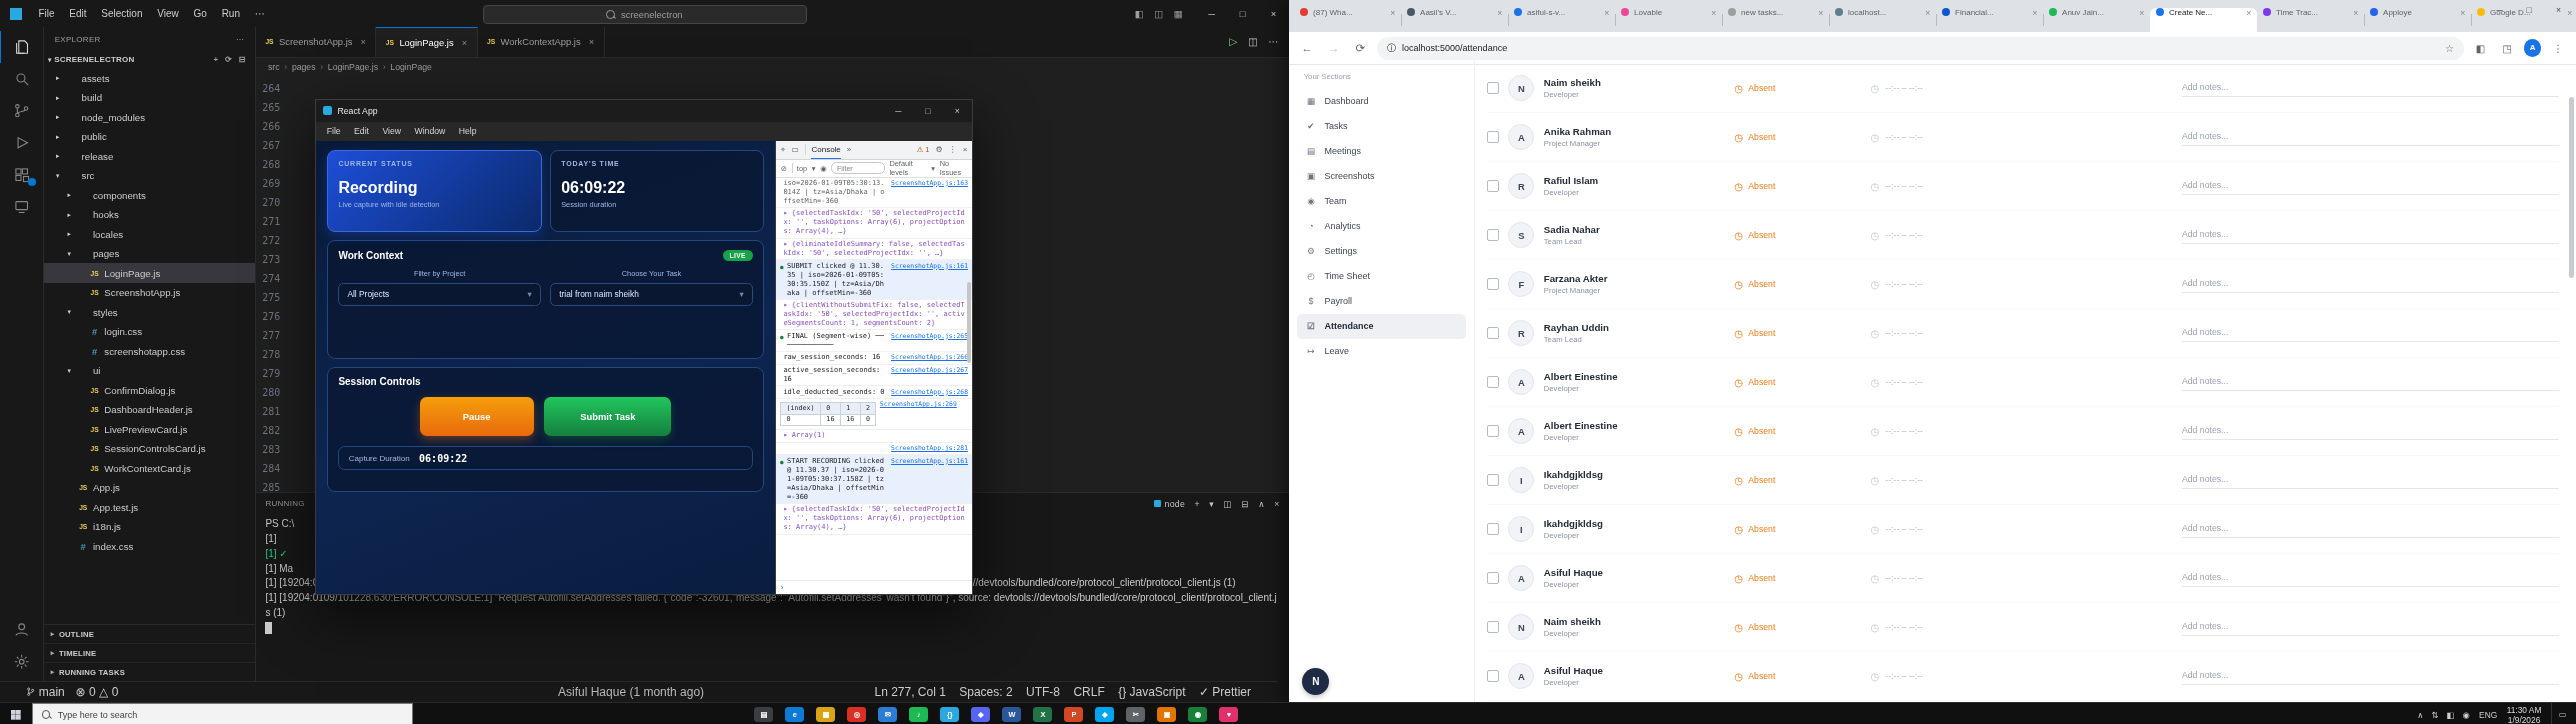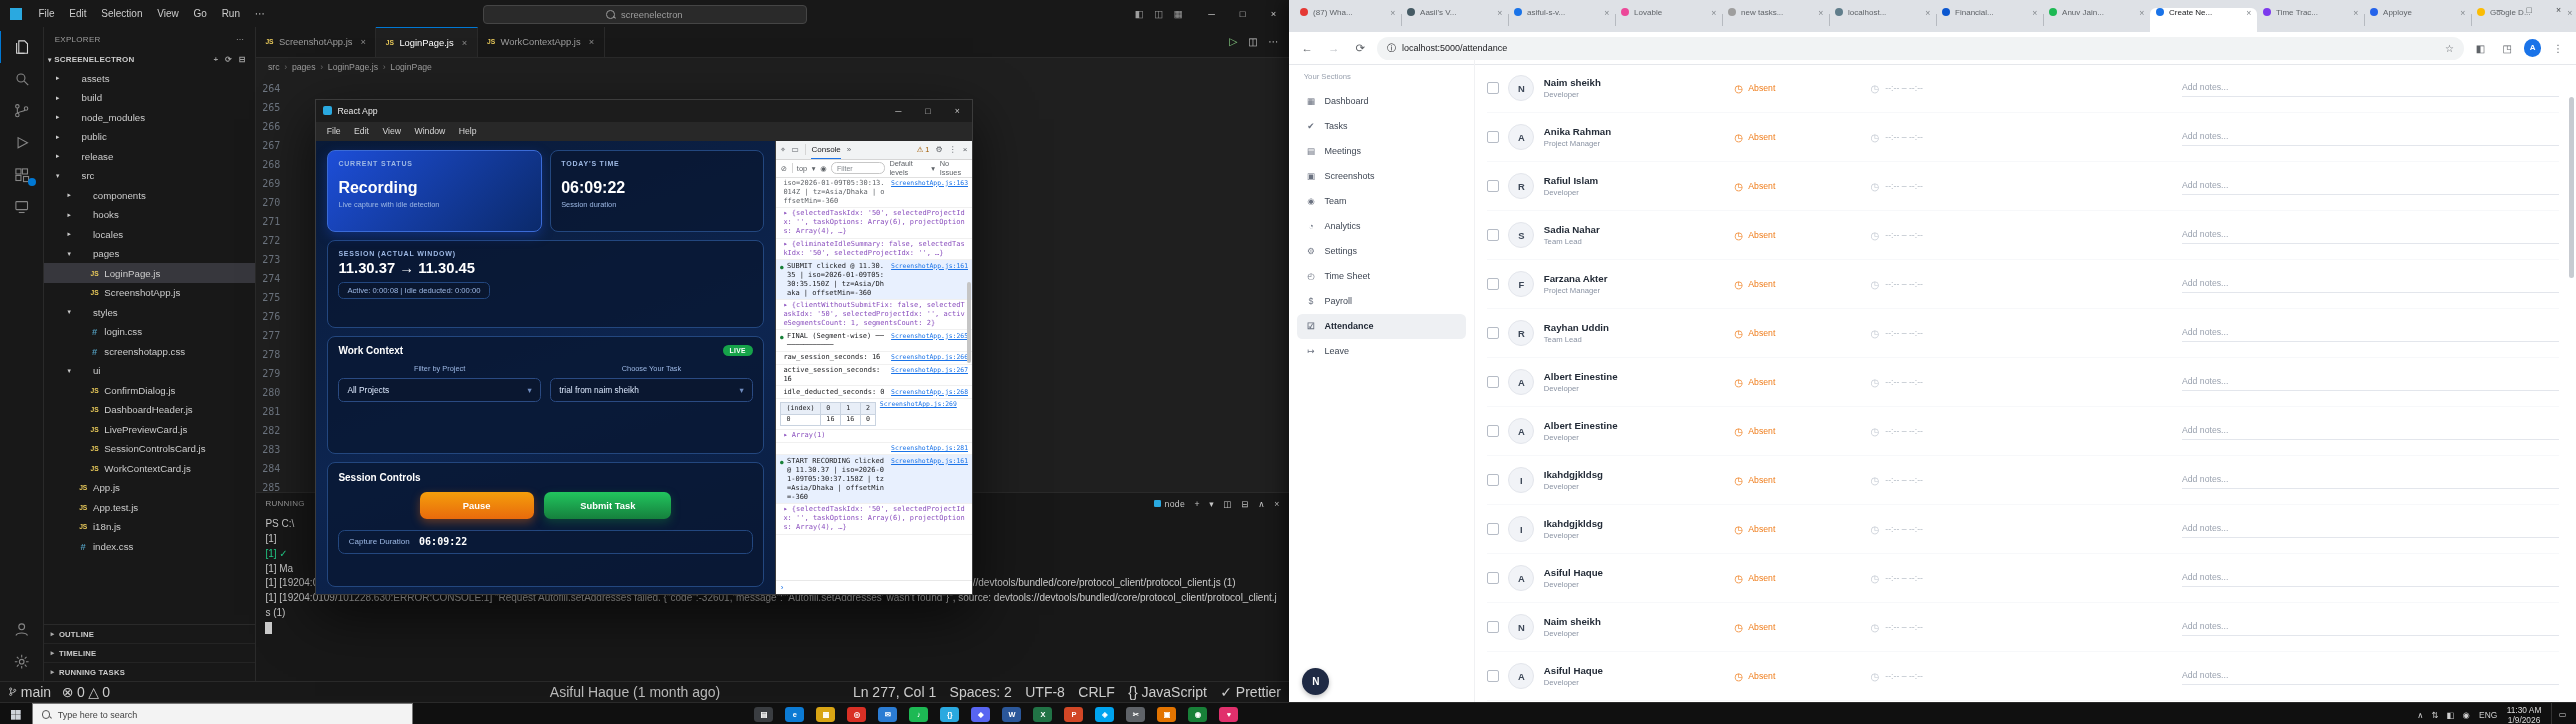--- a/index.html
+++ b/index.html
@@ -70,21 +70,21 @@
   .ptab{height:21.5px;display:flex;align-items:center}
   .ptab.active{color:#e7e7e7;border-bottom:0.7px solid #e7e7e7}
   .panel-right{margin-left:auto;display:flex;align-items:center;gap:9.4px;color:#c5c5c5;font-size:8.7px}
   .term-badge{display:flex;align-items:center;gap:4px}
   .term-badge::before{content:"";width:6.7px;height:6.7px;background:#2aa9e0;border-radius:1.3px;display:inline-block}
   .panel-body{flex:1;padding:2.7px 9.4px;font-family:Liberation Sans, sans-serif;font-size:10px;line-height:14.8px;color:#cccccc;overflow:hidden}
   .term-line{white-space:pre-wrap;word-break:break-all}
   .term-line.ok{color:#23d18b}
   .term-cursor{width:6.7px;height:12px;background:#cccccc;margin-top:1.3px}
 
-  .statusbar{position:absolute;left:0;right:0;bottom:0;height:20px;background:#181818;border-top:0.7px solid #2a2a2a;display:flex;align-items:center;color:#cccccc;font-size:14px;padding:0 8px}
+  .statusbar{position:absolute;left:0;right:12px;bottom:0;height:20px;background:#181818;border-top:0.7px solid #2a2a2a;display:flex;align-items:center;color:#cccccc;font-size:12px;padding:0 26px}
   .sb-item{display:flex;align-items:center;gap:3.4px;margin-right:10.7px;white-space:nowrap}
   .sb-item svg{stroke:#cccccc;fill:none;stroke-width:1.2}
   .sb-blame{margin-left:429px;color:#b9b9b9}
   .sb-right{margin-left:auto;display:flex}
   .sb-right .sb-item{margin:0 0 0 13.4px}
 
   
   #reactapp{position:absolute;left:315px;top:99px;width:656px;height:494px;display:flex;flex-direction:column;box-shadow:0 20px 54px rgba(0,0,0,.65);border:0.7px solid #3c3c3c;background:#0b1a33;z-index:5}
   .ra-title{height:21.5px;background:#1c1c1c;display:flex;align-items:center;color:#e8e8e8;font-size:8.7px;padding-left:6.7px;gap:5.4px;flex:none}
   .ra-appicon{width:9.4px;height:9.4px;border-radius:2px;background:#2aa9e0}
@@ -108,21 +108,21 @@
   .card-head{display:flex;align-items:center}
   .card-title{font-size:10px;font-weight:700;color:#ffffff}
   .live-badge{margin-left:auto;background:#16a34a;color:#ffffff;font-size:6.7px;font-weight:700;padding:2px 6.7px;border-radius:7.4px;letter-spacing:0.4px}
   .fields{display:flex;gap:9.4px;margin-top:8px}
   .field{flex:1}
   .field-label{font-size:7.4px;color:#9db8e4;text-align:center;margin-bottom:4.7px}
   .select{height:21.5px;background:#0a1730;border:0.7px solid #2a4a82;border-radius:5.4px;display:flex;align-items:center;padding:0 8px;font-size:8.4px;color:#dbe7fb}
   .select::after{content:"▾";margin-left:auto;color:#6f8cc0}
   .controls-card{margin-top:8px;padding:8.7px 10.7px;height:106px}
   .btn-row{display:flex;gap:10.7px;justify-content:center;margin-top:9.4px}
-  .btn{height:27px;border-radius:6.7px;display:flex;align-items:center;justify-content:center;font-weight:700;font-size:9.4px;color:#fff}
+  .btn{height:39px;border-radius:6.7px;display:flex;align-items:center;justify-content:center;font-weight:700;font-size:9.4px;color:#fff}
   .btn-pause{width:114px;background:linear-gradient(180deg,#f59e0b,#e86a0c);box-shadow:0 3.4px 9.4px rgba(234,106,12,.4)}
   .btn-submit{width:127px;background:linear-gradient(180deg,#22c55e,#15803d);box-shadow:0 3.4px 9.4px rgba(21,128,61,.4)}
   .capture-row{margin-top:10.7px;border:0.7px solid #23477f;border-radius:6.7px;padding:5.4px 9.4px;display:flex;align-items:center;gap:9.4px}
   .capture-label{font-size:8px;color:#9db8e4}
   .capture-value{font-family:"DejaVu Sans Mono",monospace;font-weight:700;font-size:10px;color:#ffffff}
 
   
   .ra-devtools{width:196px;background:#ffffff;border-left:0.7px solid #3c3c3c;display:flex;flex-direction:column;position:relative;flex:none}
   .dt-row1{height:18px;background:#f1f3f4;border-bottom:0.7px solid #d5d5d5;display:flex;align-items:center;padding:0 4.7px;gap:6px;font-size:8px;color:#5f6368;flex:none}
   .dt-sep{width:0.7px;height:10.7px;background:#d5d5d5}
@@ -621,25 +621,20 @@
           <div class="status-card">
             <div class="card-label">CURRENT STATUS</div>
             <div class="big-value">Recording</div>
             <div class="card-sub">Live capture with idle detection</div>
           </div>
           <div class="time-card card">
             <div class="card-label">TODAY'S TIME</div>
             <div class="big-value">06:09:22</div>
             <div class="card-sub">Session duration</div>
           </div>
-        </div>
-        <div class="session-card card">
-          <div class="card-label">SESSION (ACTUAL WINDOW)</div>
-          <div class="session-value">11.30.37 → 11.30.45</div>
-          <span class="session-pill">Active: 0:00:08 | Idle deducted: 0:00:00</span>
         </div>
         <div class="work-card card">
           <div class="card-head">
             <span class="card-title">Work Context</span>
             <span class="live-badge">LIVE</span>
           </div>
           <div class="fields">
             <div class="field">
               <div class="field-label">Filter by Project</div>
               <div class="select">

